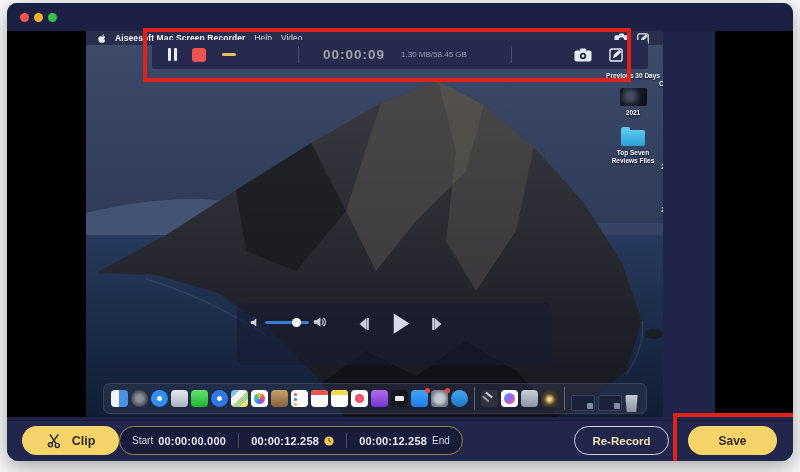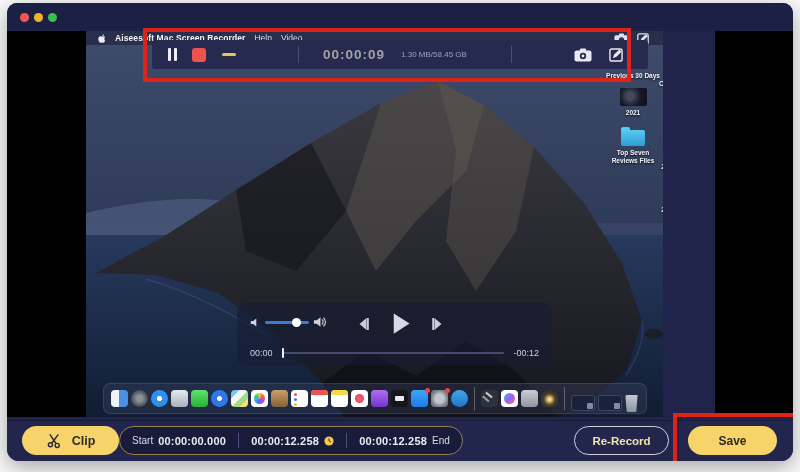--- a/index.html
+++ b/index.html
@@ -327,27 +327,20 @@
               </svg>
             <svg width="27" height="27" viewBox="0 0 24 24">
                 <path d="M6 3l14 9-14 9z" fill="#d6dae6"></path>
               </svg>
             <svg width="16" height="16" viewBox="0 0 16 16">
                 <path d="M4.5 2l7 6-7 6z" fill="#c9cdda"></path>
                 <rect x="2.2" y="2" width="2" height="12" fill="#c9cdda"></rect>
               </svg>
           </div>
         </div>
-        <div class="pb-row2">
-          <span class="tlabel">00:00</span>
-          <span class="prog">
-              <span class="prog-handle"></span>
-            </span>
-          <span class="tlabel">-00:12</span>
-        </div>
       </div>
     </div>
 
     <div class="bottombar">
       <div class="pill clip-btn">
         <svg width="17" height="17" viewBox="0 0 20 20">
           <circle cx="5.2" cy="15" r="2.4" fill="none" stroke="#2b2b33" stroke-width="1.7"></circle>
           <circle cx="13.2" cy="15.8" r="2.4" fill="none" stroke="#2b2b33" stroke-width="1.7"></circle>
           <path d="M6.8 13.2L14.5 2.8M12 13.8L4.5 2.8" stroke="#2b2b33" stroke-width="1.7" fill="none"></path>
         </svg>

